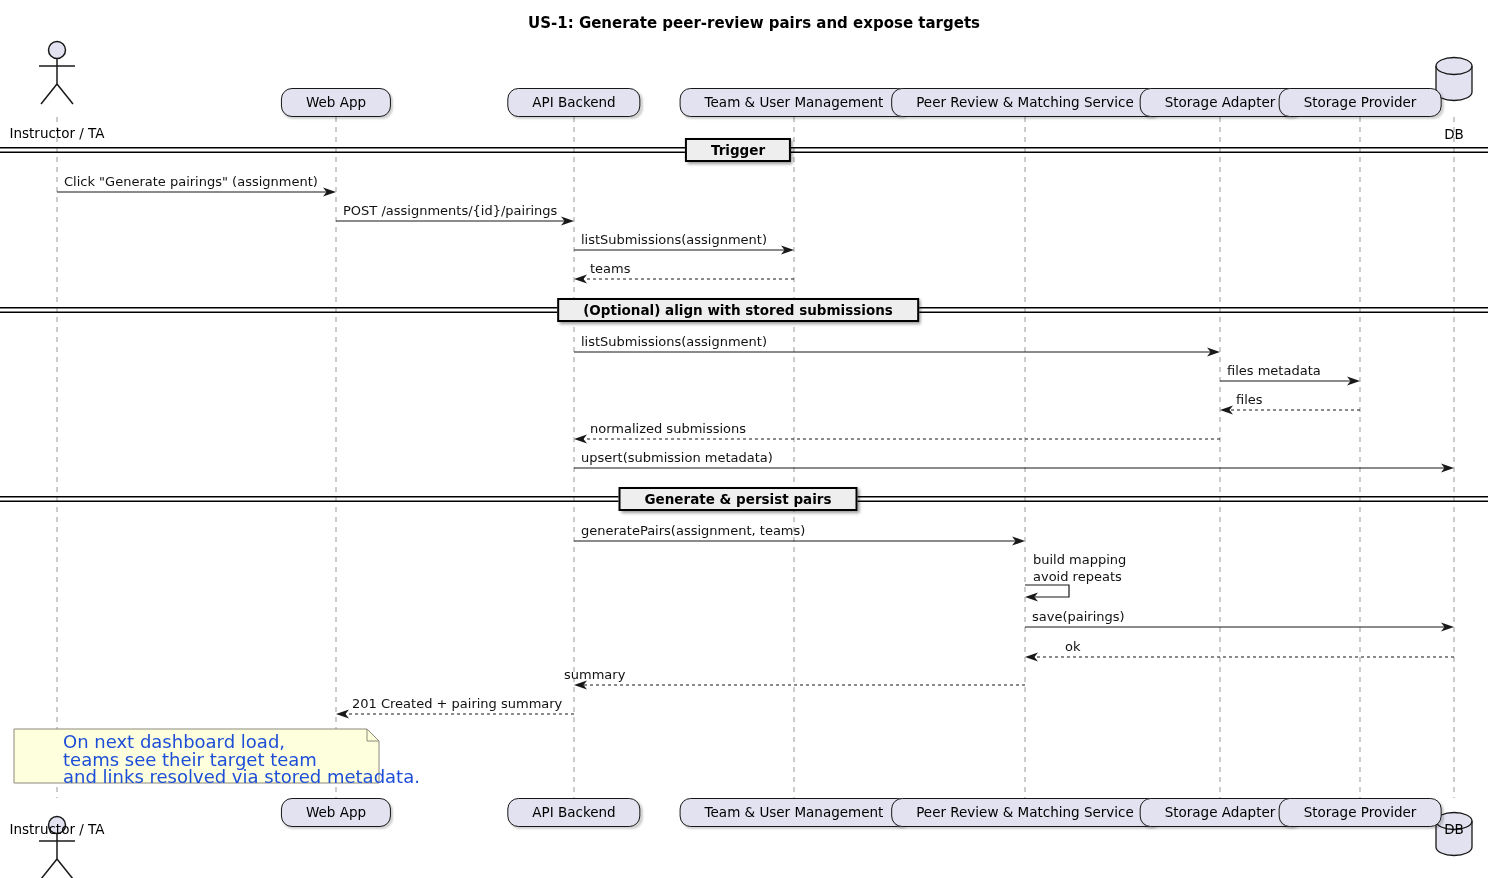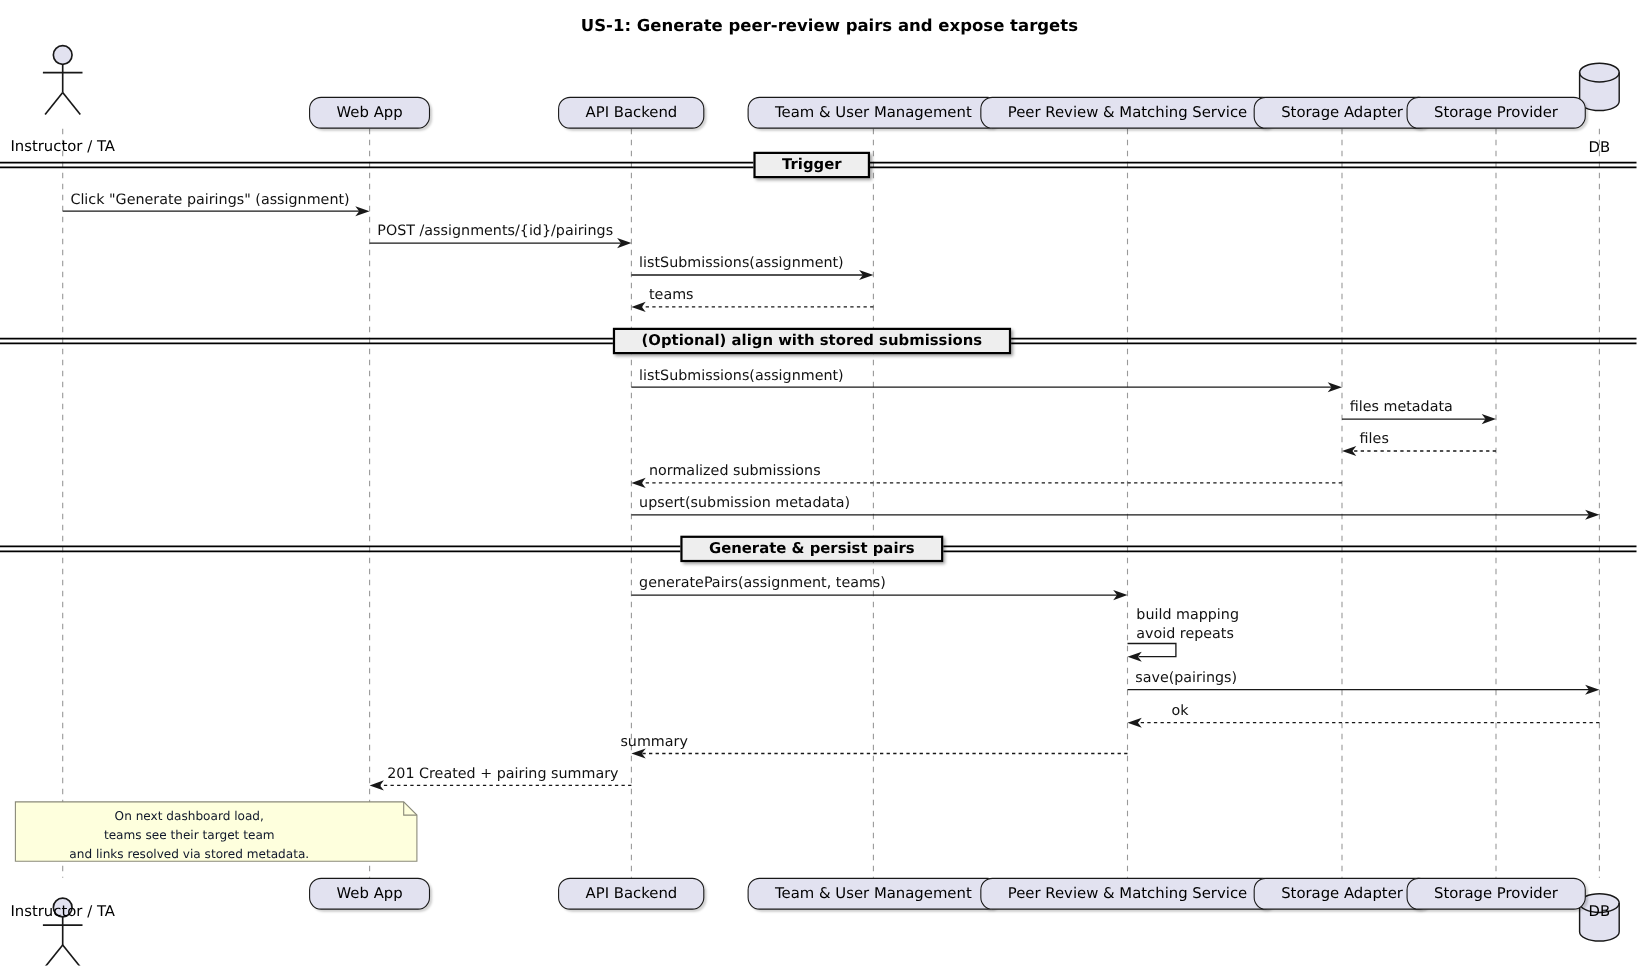--- a/index.html
+++ b/index.html
@@ -24,21 +24,21 @@
   .divider-label{
     position:absolute;transform:translate(-50%,-50%);
     background:var(--dfill,#EEEEEE);border:2px solid #000;
     padding:2px 24px;font-size:13.5px;font-weight:bold;white-space:nowrap;
     box-shadow:2px 2px 3px rgba(0,0,0,0.4);
   }
   .msg-label{
     position:absolute;font-size:13px;line-height:15px;white-space:nowrap;color:#111;
   }
   .note-text{
-    position:absolute;font-size:11px;line-height:17.5px;color:#0f172a;text-align:center;
+    position:absolute;font-size:18px;line-height:17.5px;color:#1d4ed8;
   }
 </style>
 </head>
 <body>
 
 <div id="diagram">
   <svg class="layer" id="shape-layer" width="1488" height="878" viewBox="0 0 1488 878">
       <line x1="57" y1="117" x2="57" y2="798" stroke="#999999" stroke-width="1" stroke-dasharray="5,5"></line>
       <line x1="336" y1="117" x2="336" y2="798" stroke="#999999" stroke-width="1" stroke-dasharray="5,5"></line>
       <line x1="574" y1="117" x2="574" y2="798" stroke="#999999" stroke-width="1" stroke-dasharray="5,5"></line>

